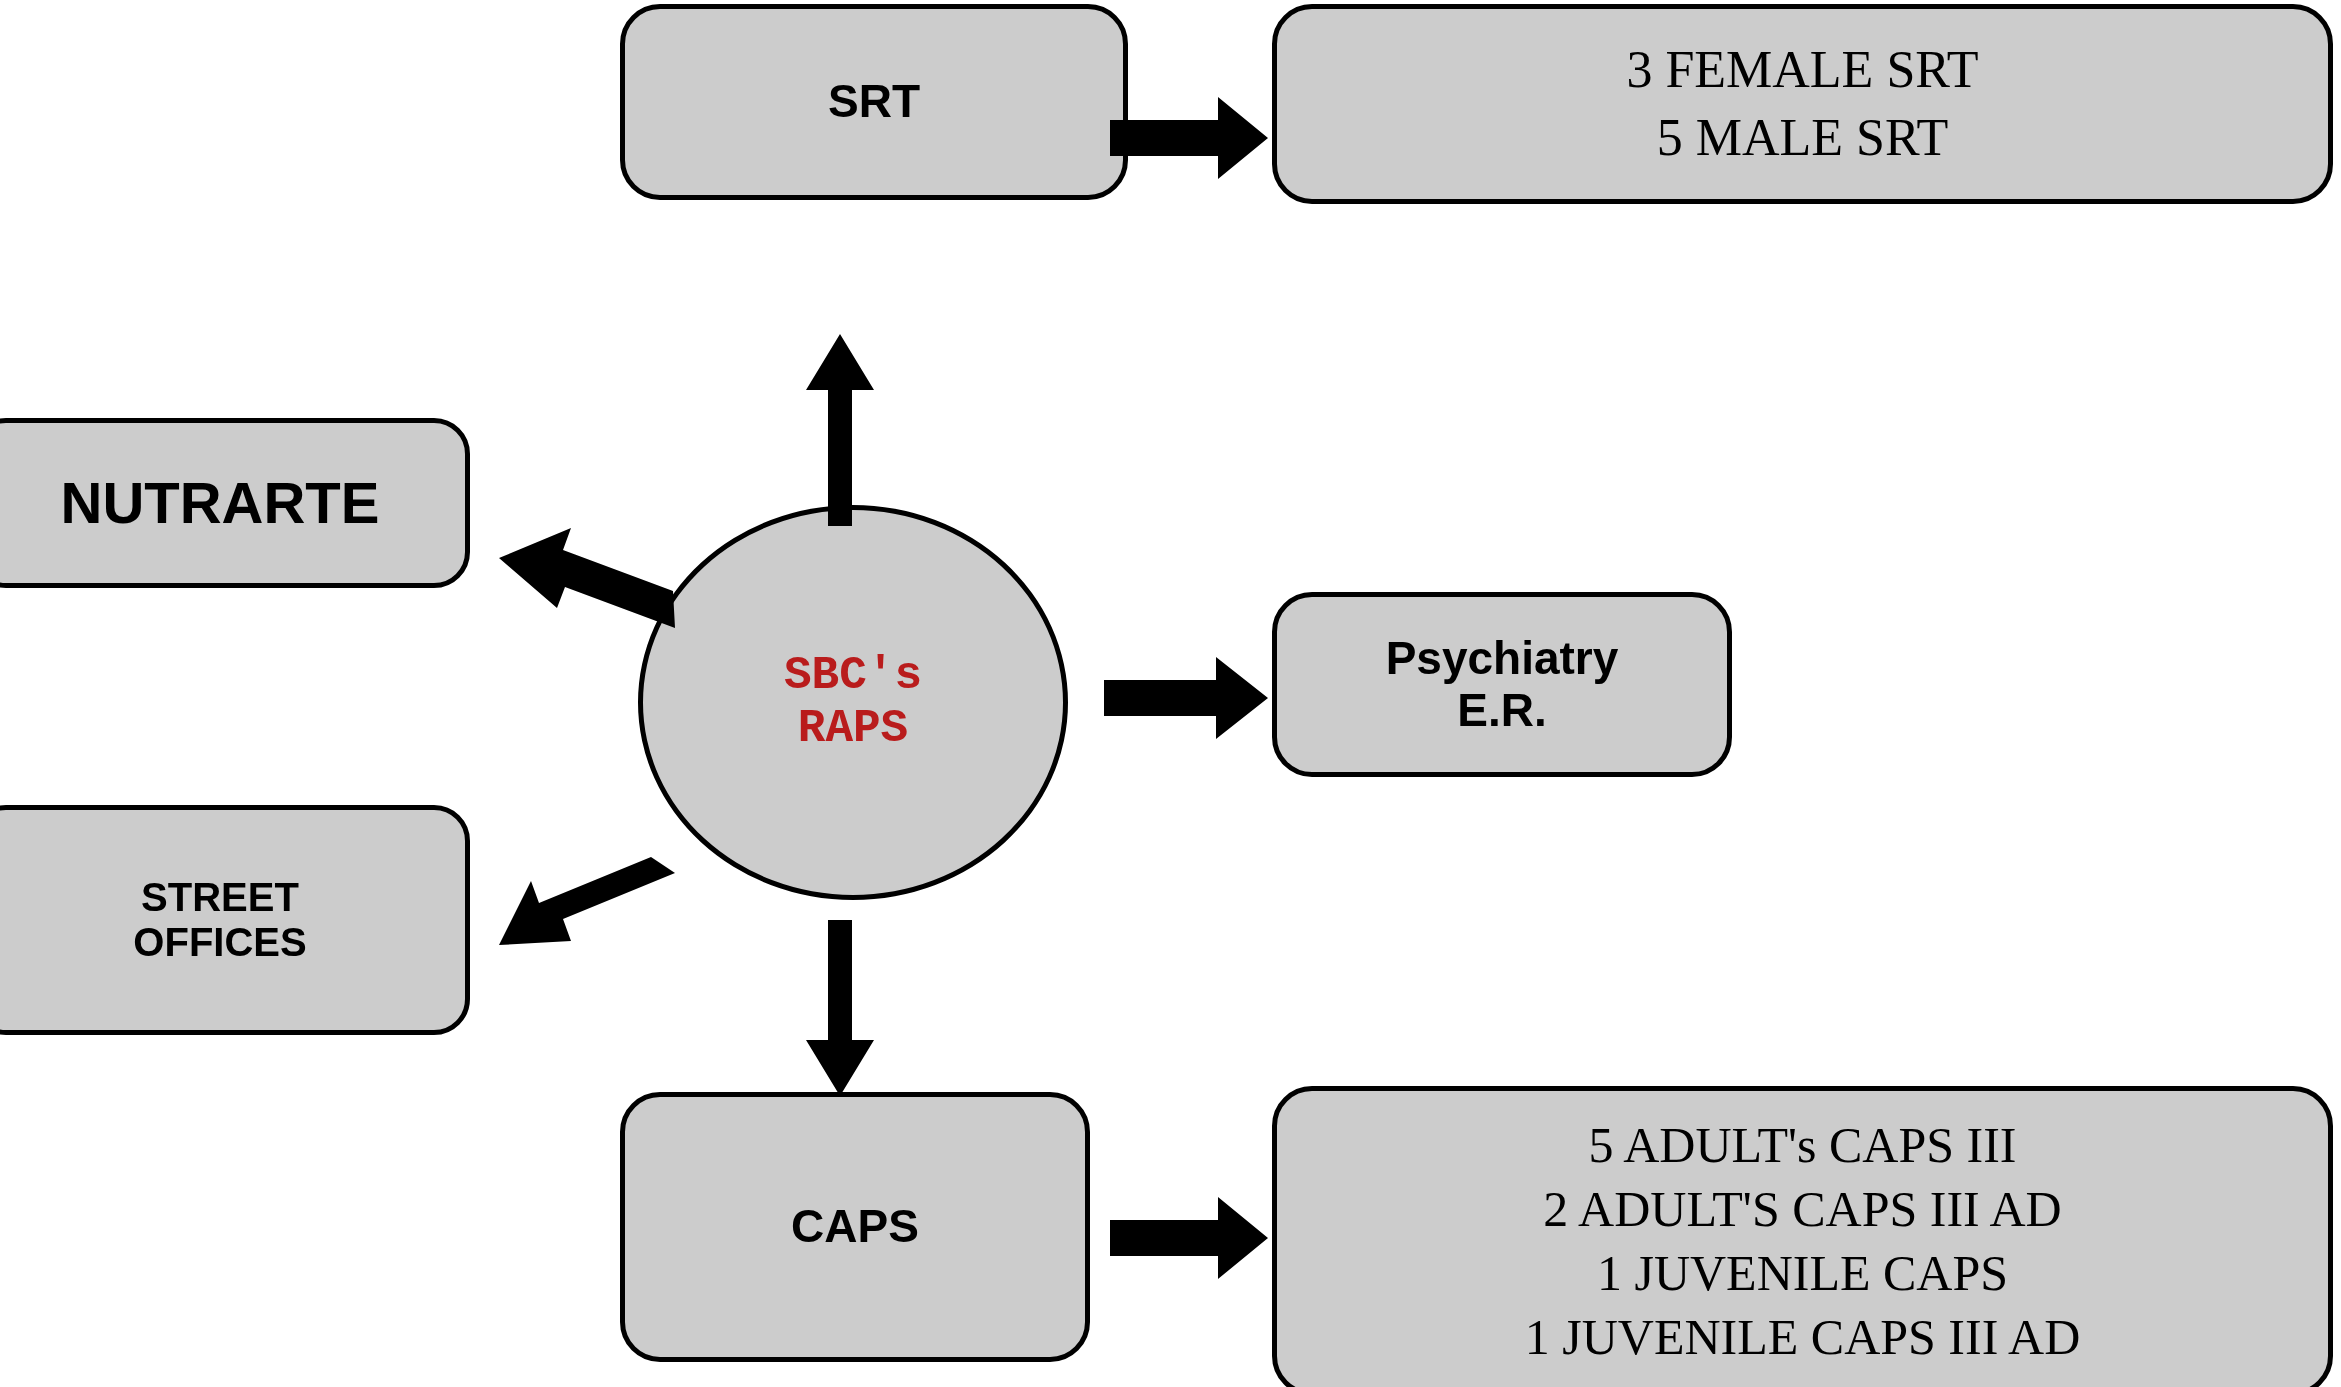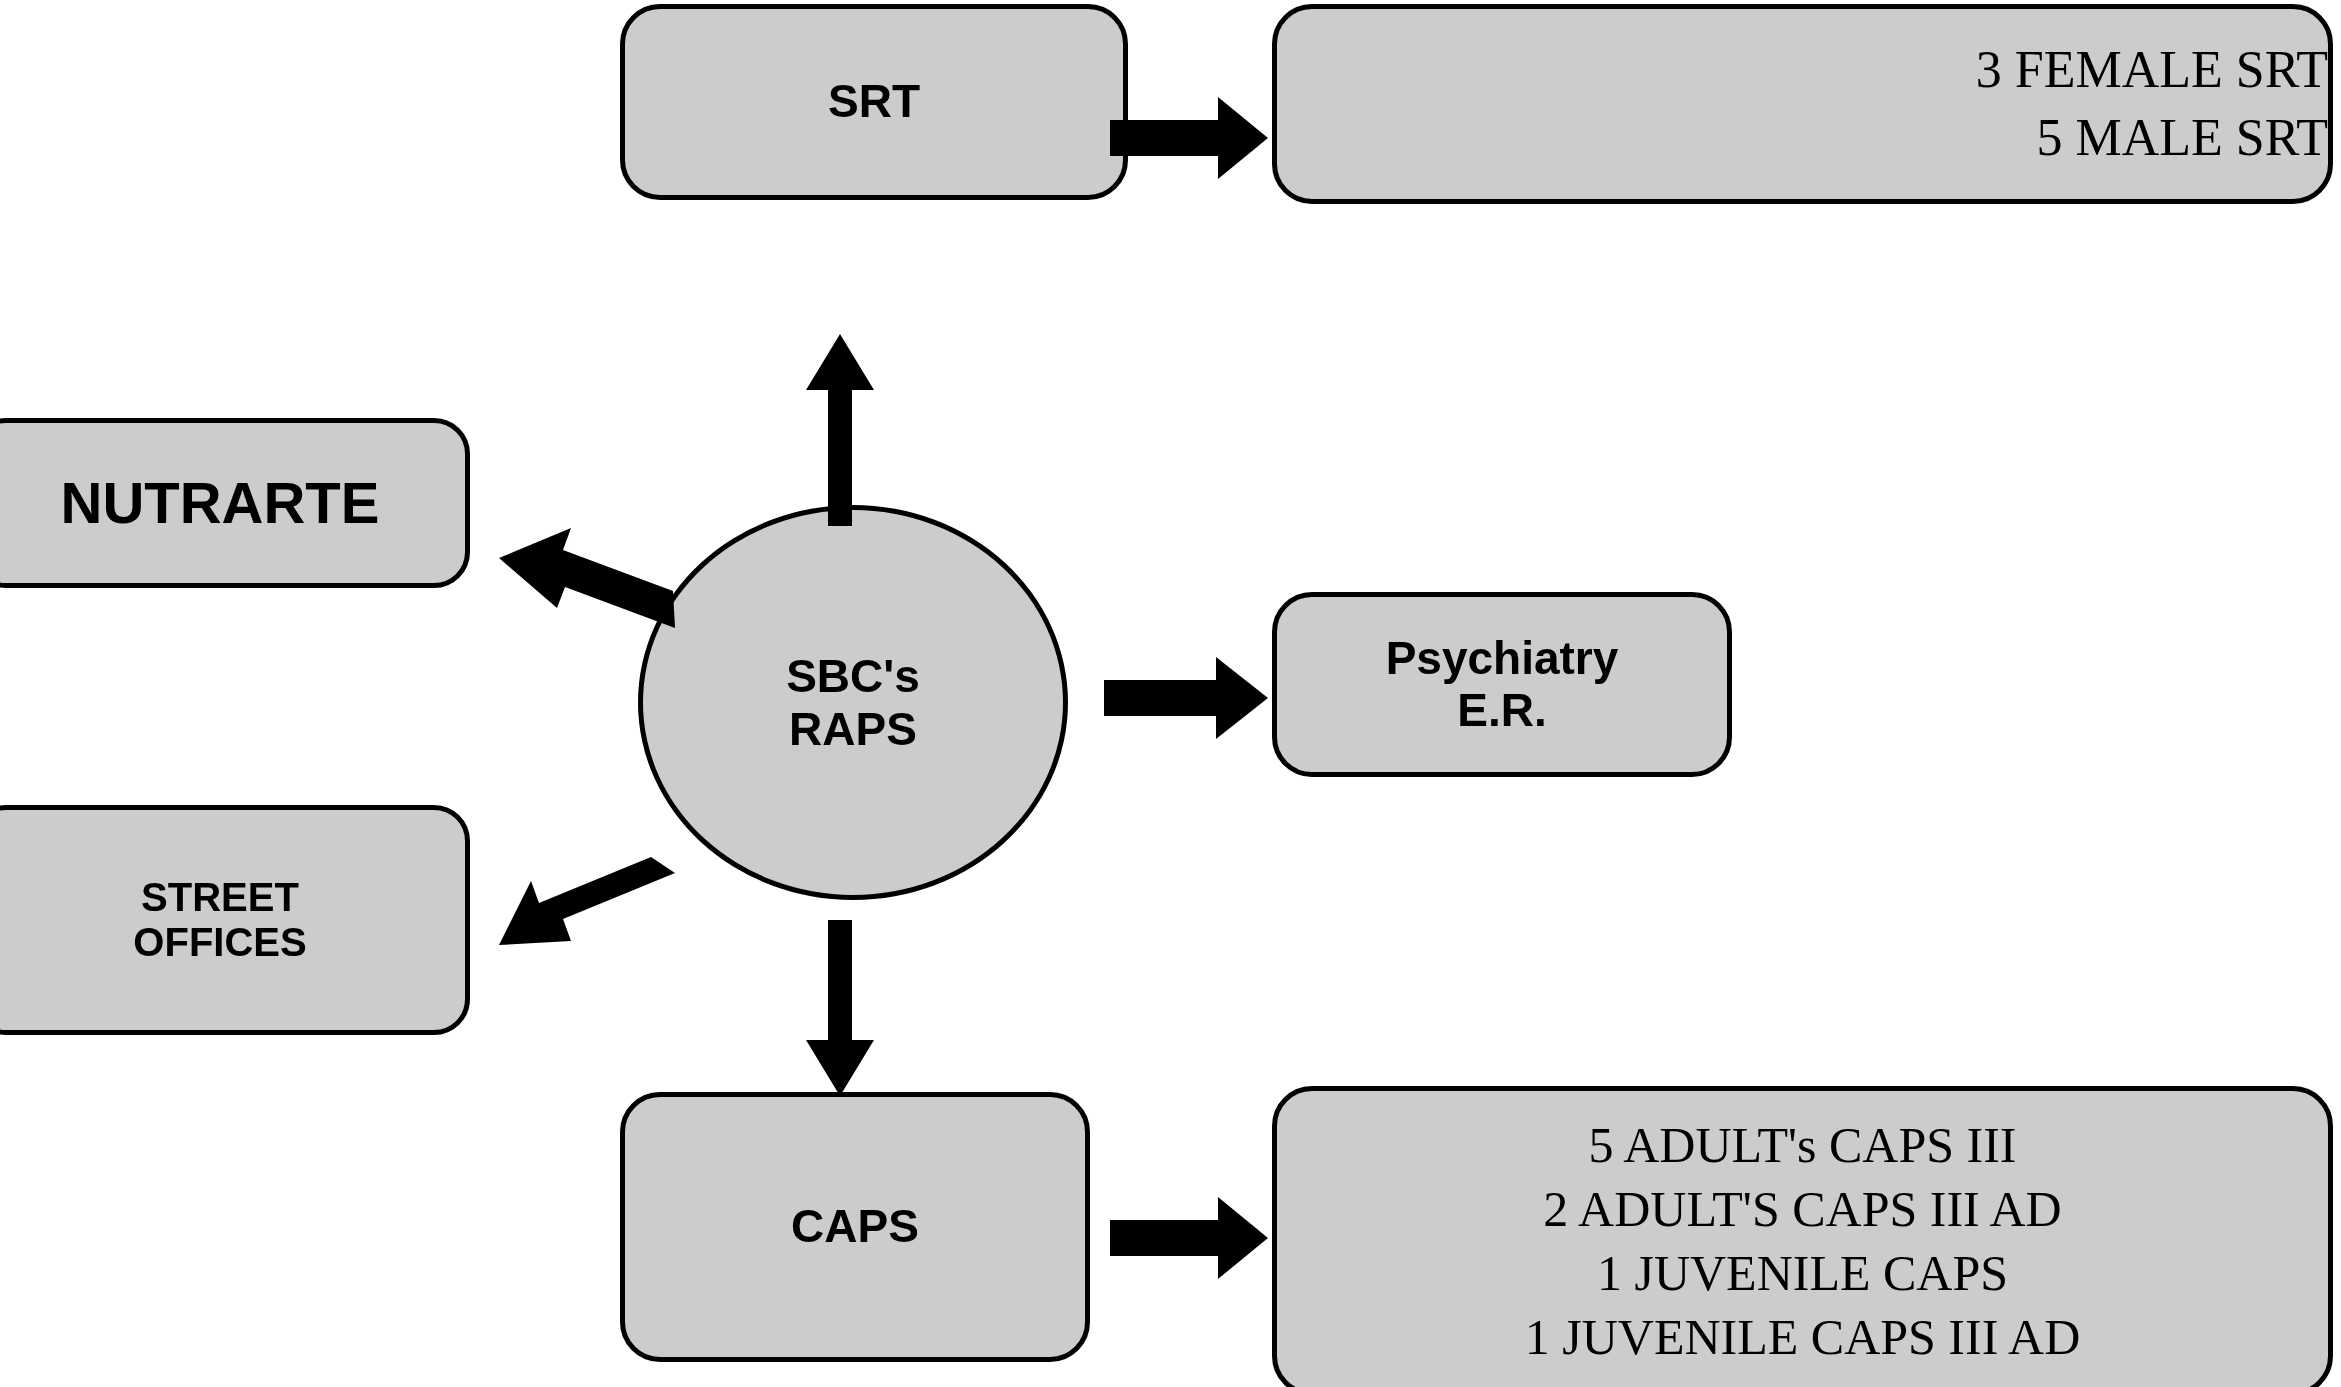--- a/index.html
+++ b/index.html
@@ -50,30 +50,30 @@
     box-sizing: border-box;
     background: #cccccc;
     border: 5px solid #000000;
     border-radius: 50%;
     display: flex;
     align-items: center;
     justify-content: center;
     text-align: center;
   }
   .circle .txt {
-    font-family: Liberation Sans, sans-serif;
+    font-family: Liberation Mono, monospace;
     font-weight: bold;
     white-space: pre-line;
     line-height: 1.15;
-    color: #000000;
+    color: #b91c1c;
   }
 
   
   #node-srt          { left: 620px;  top: 4px;    width: 508px;  height: 196px; font-size: 46px; }
-  #node-srt-detail   { left: 1272px; top: 4px;    width: 1061px; height: 200px; font-size: 52px; text-align: right; }
+  #node-srt-detail   { left: 1272px; top: 4px;    width: 1061px; height: 200px; font-size: 52px; }
   #node-nutrarte     { left: -30px;  top: 418px;  width: 500px;  height: 170px; font-size: 58px; border-radius: 36px;}
   #node-street       { left: -30px;  top: 805px;  width: 500px;  height: 230px; font-size: 40px; border-radius: 36px;}
   #node-psych        { left: 1272px; top: 592px;  width: 460px;  height: 185px; font-size: 46px; }
   #node-caps         { left: 620px;  top: 1092px; width: 470px;  height: 270px; font-size: 46px; }
   #node-caps-detail  { left: 1272px; top: 1086px; width: 1061px; height: 310px; font-size: 50px; }
   #node-caps-detail .txt { line-height: 1.28; }
 
   #circle-hub        { left: 638px;  top: 505px;  width: 430px;  height: 395px; font-size: 46px; }
 
   

